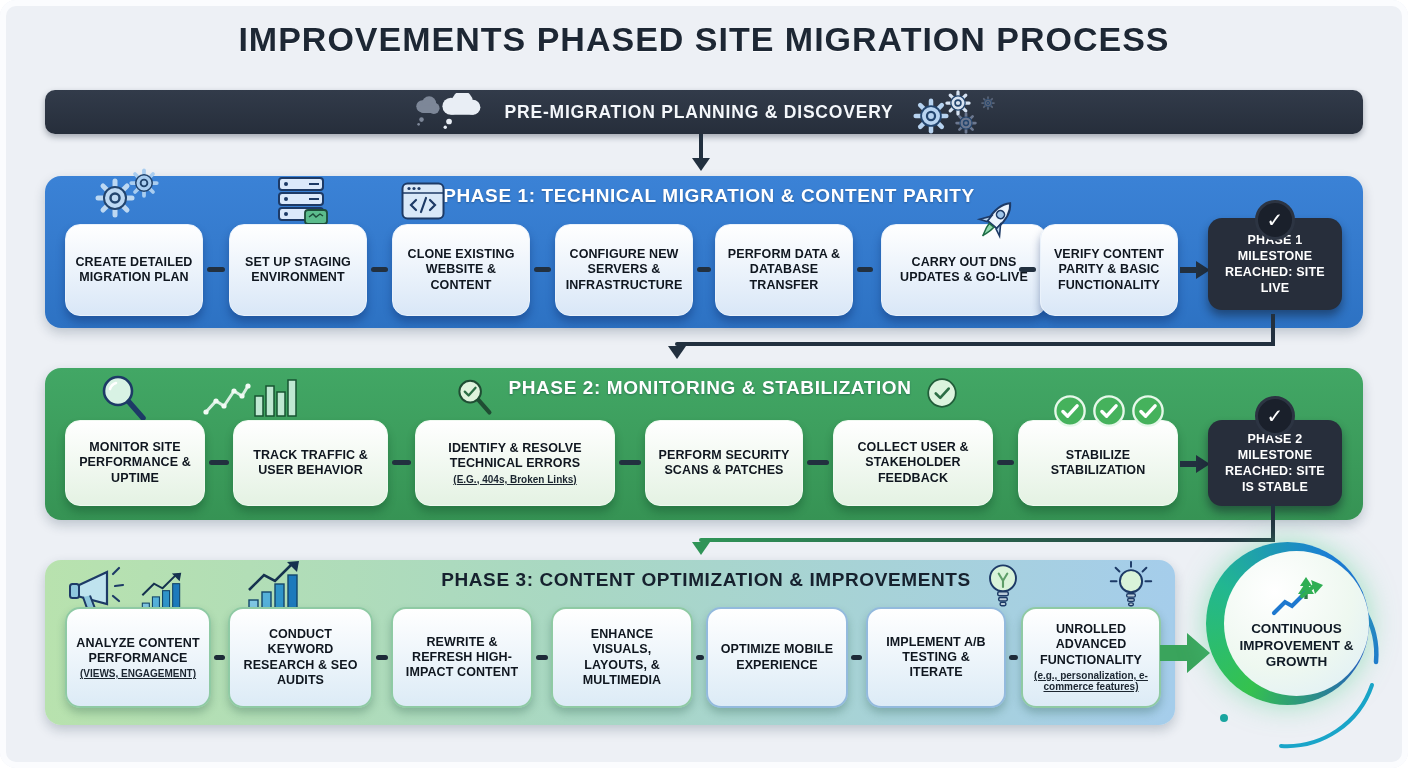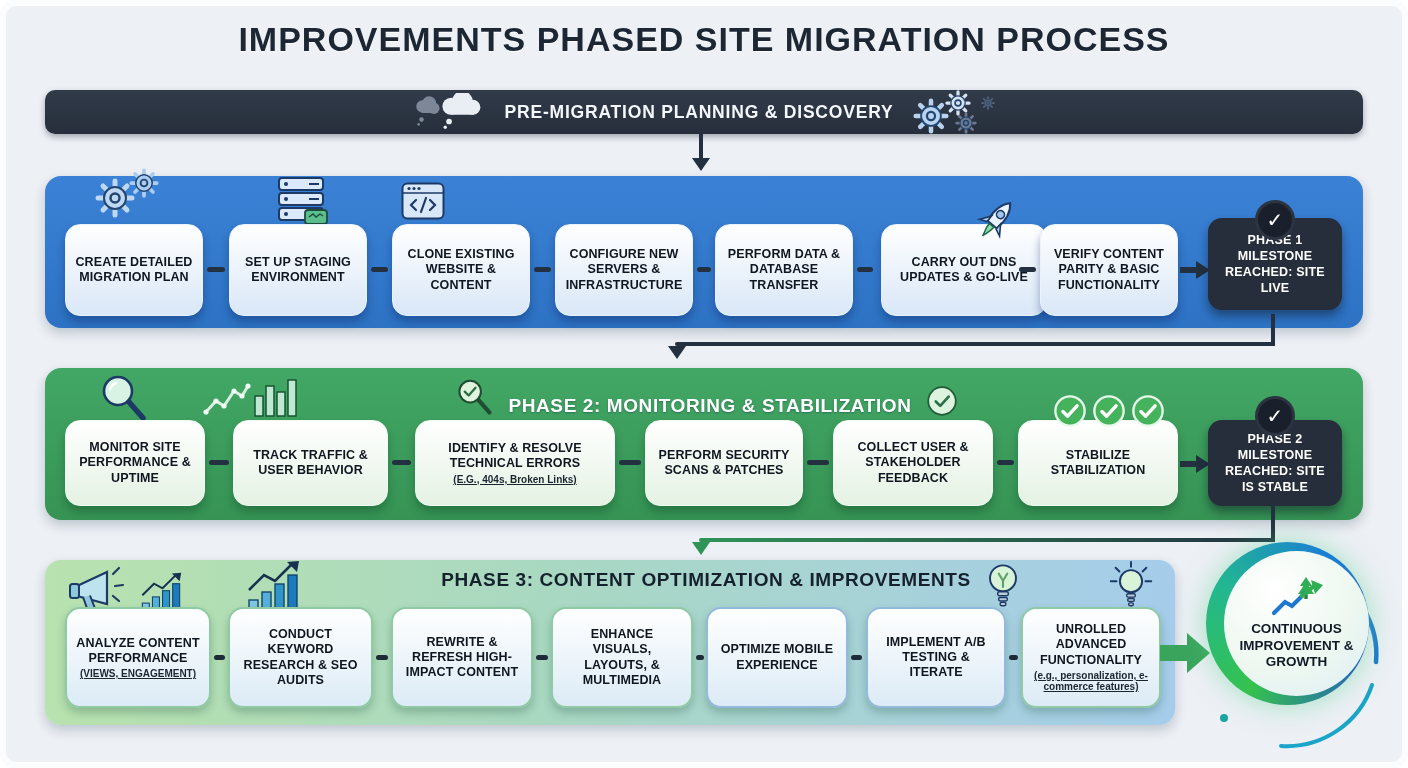--- a/index.html
+++ b/index.html
@@ -19,21 +19,21 @@
     gap:18px;box-shadow:0 3px 6px rgba(20,30,45,.35);}
   .prebar-label{color:#f4f7fb;font-size:17.5px;font-weight:800;letter-spacing:.8px;}
 
   
   .band{position:absolute;border-radius:16px;box-shadow:0 5px 12px rgba(25,45,70,.22);}
   .band.p1{left:45px;top:176px;width:1318px;height:152px;background:linear-gradient(180deg,#3b82d6,#2d72c3);}
   .band.p2{left:45px;top:368px;width:1318px;height:152px;background:linear-gradient(180deg,#42a765,#369354);}
   .band.p3{left:45px;top:560px;width:1130px;height:165px;background:linear-gradient(90deg,#b8e2ae 0%,#a9d8c2 45%,#a5cdeb 100%);}
   .ptitle{position:absolute;top:9px;left:10px;right:0;text-align:center;font-size:19px;font-weight:800;
     letter-spacing:.6px;color:#ffffff;text-shadow:0 1px 2px rgba(10,30,60,.35);}
-  .band.p2 .ptitle{display:flex;align-items:flex-end;justify-content:center;gap:14px;left:4px;}
+  .band.p2 .ptitle{display:flex;align-items:flex-start;justify-content:center;gap:14px;left:4px;}
   .band.p3 .ptitle{color:#16212e;text-shadow:none;left:192px;}
 
   
   .box{position:absolute;border-radius:15px;display:flex;flex-direction:column;align-items:center;
     justify-content:center;text-align:center;padding:5px 7px;gap:2px;}
   .p1 .box{top:48px;height:92px;background:linear-gradient(180deg,#ffffff,#d9e7f7);
     box-shadow:0 6px 9px rgba(10,40,100,.38);border:1px solid #eaf2fb;}
   .p2 .box{top:52px;height:86px;background:linear-gradient(180deg,#ffffff,#e4f2e3);
     box-shadow:0 6px 9px rgba(10,60,30,.32);border:1px solid #effaf0;}
   .p3 .box{top:47px;height:101px;background:linear-gradient(180deg,#ffffff,#dcebf6);
@@ -274,20 +274,21 @@
       <svg style="position:absolute;left:70px;top:6px;color:#596477" width="14" height="14">
           <use href="#sym-gear"></use>
         </svg>
     </span>
   </div>
 
   <div class="cline" style="left:699px;top:134px;width:4px;height:24px;"></div>
   <div class="head-down" style="left:692px;top:158px;"></div>
 
   <div class="band p1">
+    <div class="ptitle">PHASE 1: TECHNICAL MIGRATION &amp; CONTENT PARITY</div>
     <svg class="icon" style="left:50px;top:2px;color:#bdd8f2" width="40" height="40">
         <use href="#sym-gear"></use>
       </svg>
     <svg class="icon" style="left:84px;top:-8px;color:#a9cdf0" width="30" height="30">
         <use href="#sym-gear"></use>
       </svg>
     <svg class="icon" style="left:232px;top:0px;" width="54" height="50">
         <use href="#sym-server"></use>
       </svg>
     <svg class="icon" style="left:356px;top:6px;" width="44" height="38">

